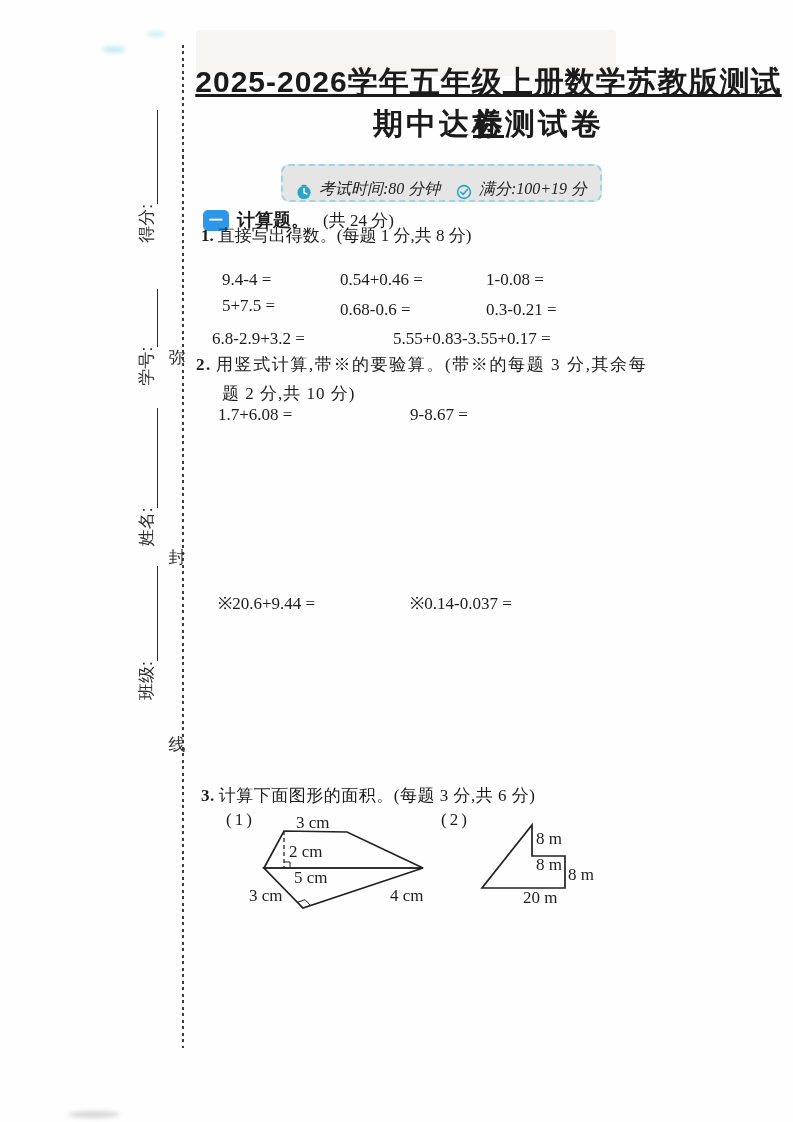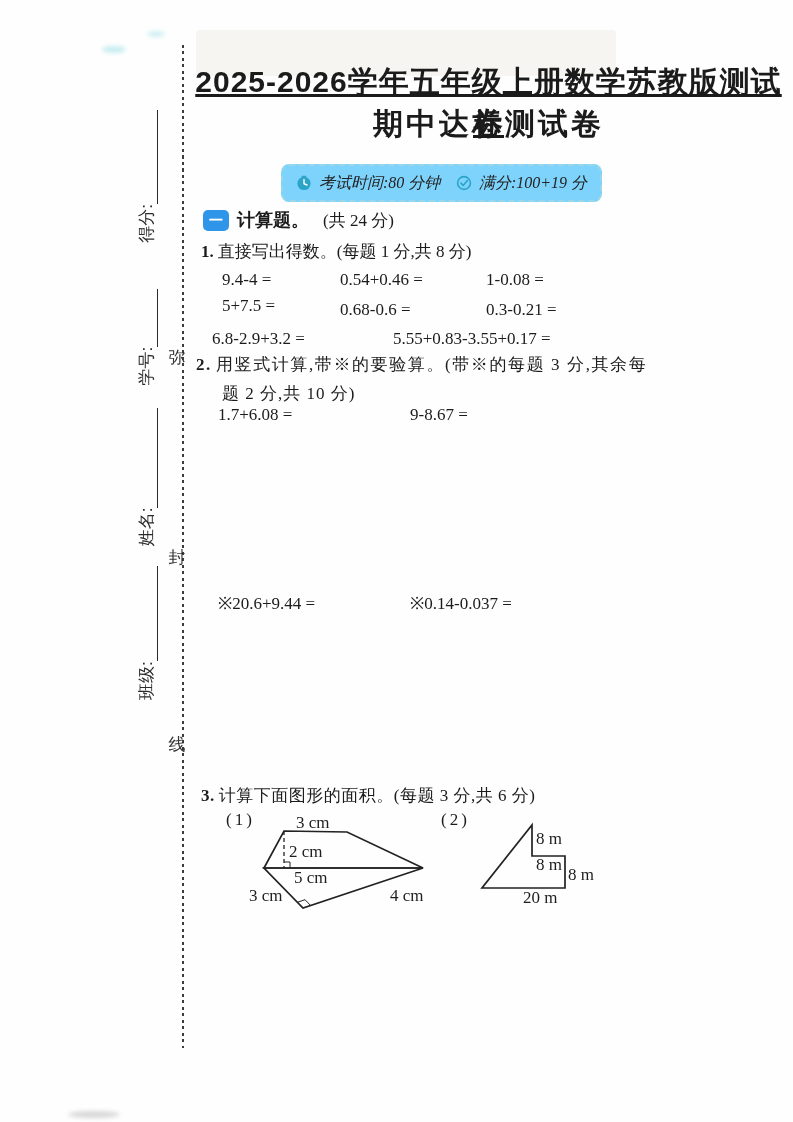--- a/index.html
+++ b/index.html
@@ -47,41 +47,41 @@
   .title-2 {
     left:190px; right:6px; top:104px; text-align:center;
     font-family:"Liberation Sans","DejaVu Sans",sans-serif;
     font-weight:bold; font-size:30px; letter-spacing:3px; color:#1b1b1b;
   }
 
   
   .info-box {
     left:281px; top:164px; width:321px; height:38px;
     border:2px dashed #9ad6e8; border-radius:8px;
-    display:flex; align-items:center; padding:0 13px; gap:7px;
-    background:#7dd3fc;
+    display:flex; align-items:flex-end; padding:0 13px; gap:7px;
+    background:#e5e5e5;
   }
   .info-text { font-style:italic; font-size:16px; color:#242424; white-space:nowrap; }
   .info-gap { width:22px; }
   .info-icon { flex:0 0 auto; display:block; }
 
   
   .sec-header { left:203px; top:208px; display:flex; align-items:center; }
   .sec-badge {
     width:26px; height:21px; background:#2e95e8; border-radius:5px;
     color:#ffffff; font-size:14px; line-height:21px; text-align:center;
     font-family:"Liberation Sans","DejaVu Sans",sans-serif; font-weight:bold;
   }
   .sec-title { font-weight:bold; font-size:18px; margin-left:8px; }
   .sec-points { font-size:17px; margin-left:14px; }
 
   
   .q-label { font-size:17px; white-space:nowrap; }
   .q-num { font-weight:bold; margin-right:4px; }
-  .q1-label { left:201px; top:240px;text-align:right; }
+  .q1-label { left:201px; top:224px;text-align:right; }
   .q2-line1 { left:196px; top:353px; letter-spacing:1.6px;font-family:Liberation Serif, serif; }
   .q2-line2 { left:222px; top:382px; letter-spacing:1px; }
   .q3-label { left:201px; top:784px; letter-spacing:0.5px; }
   .math { font-size:17px; white-space:nowrap; }
   .fig-num { font-size:17px; letter-spacing:3px; }
 
   
   .fig { overflow:visible; }
   .fig line, .fig polygon, .fig polyline { stroke:#222; fill:none; }
   .fig text { font-family:"Liberation Serif","DejaVu Serif",serif; font-size:17px; fill:#1d1d1d; }

